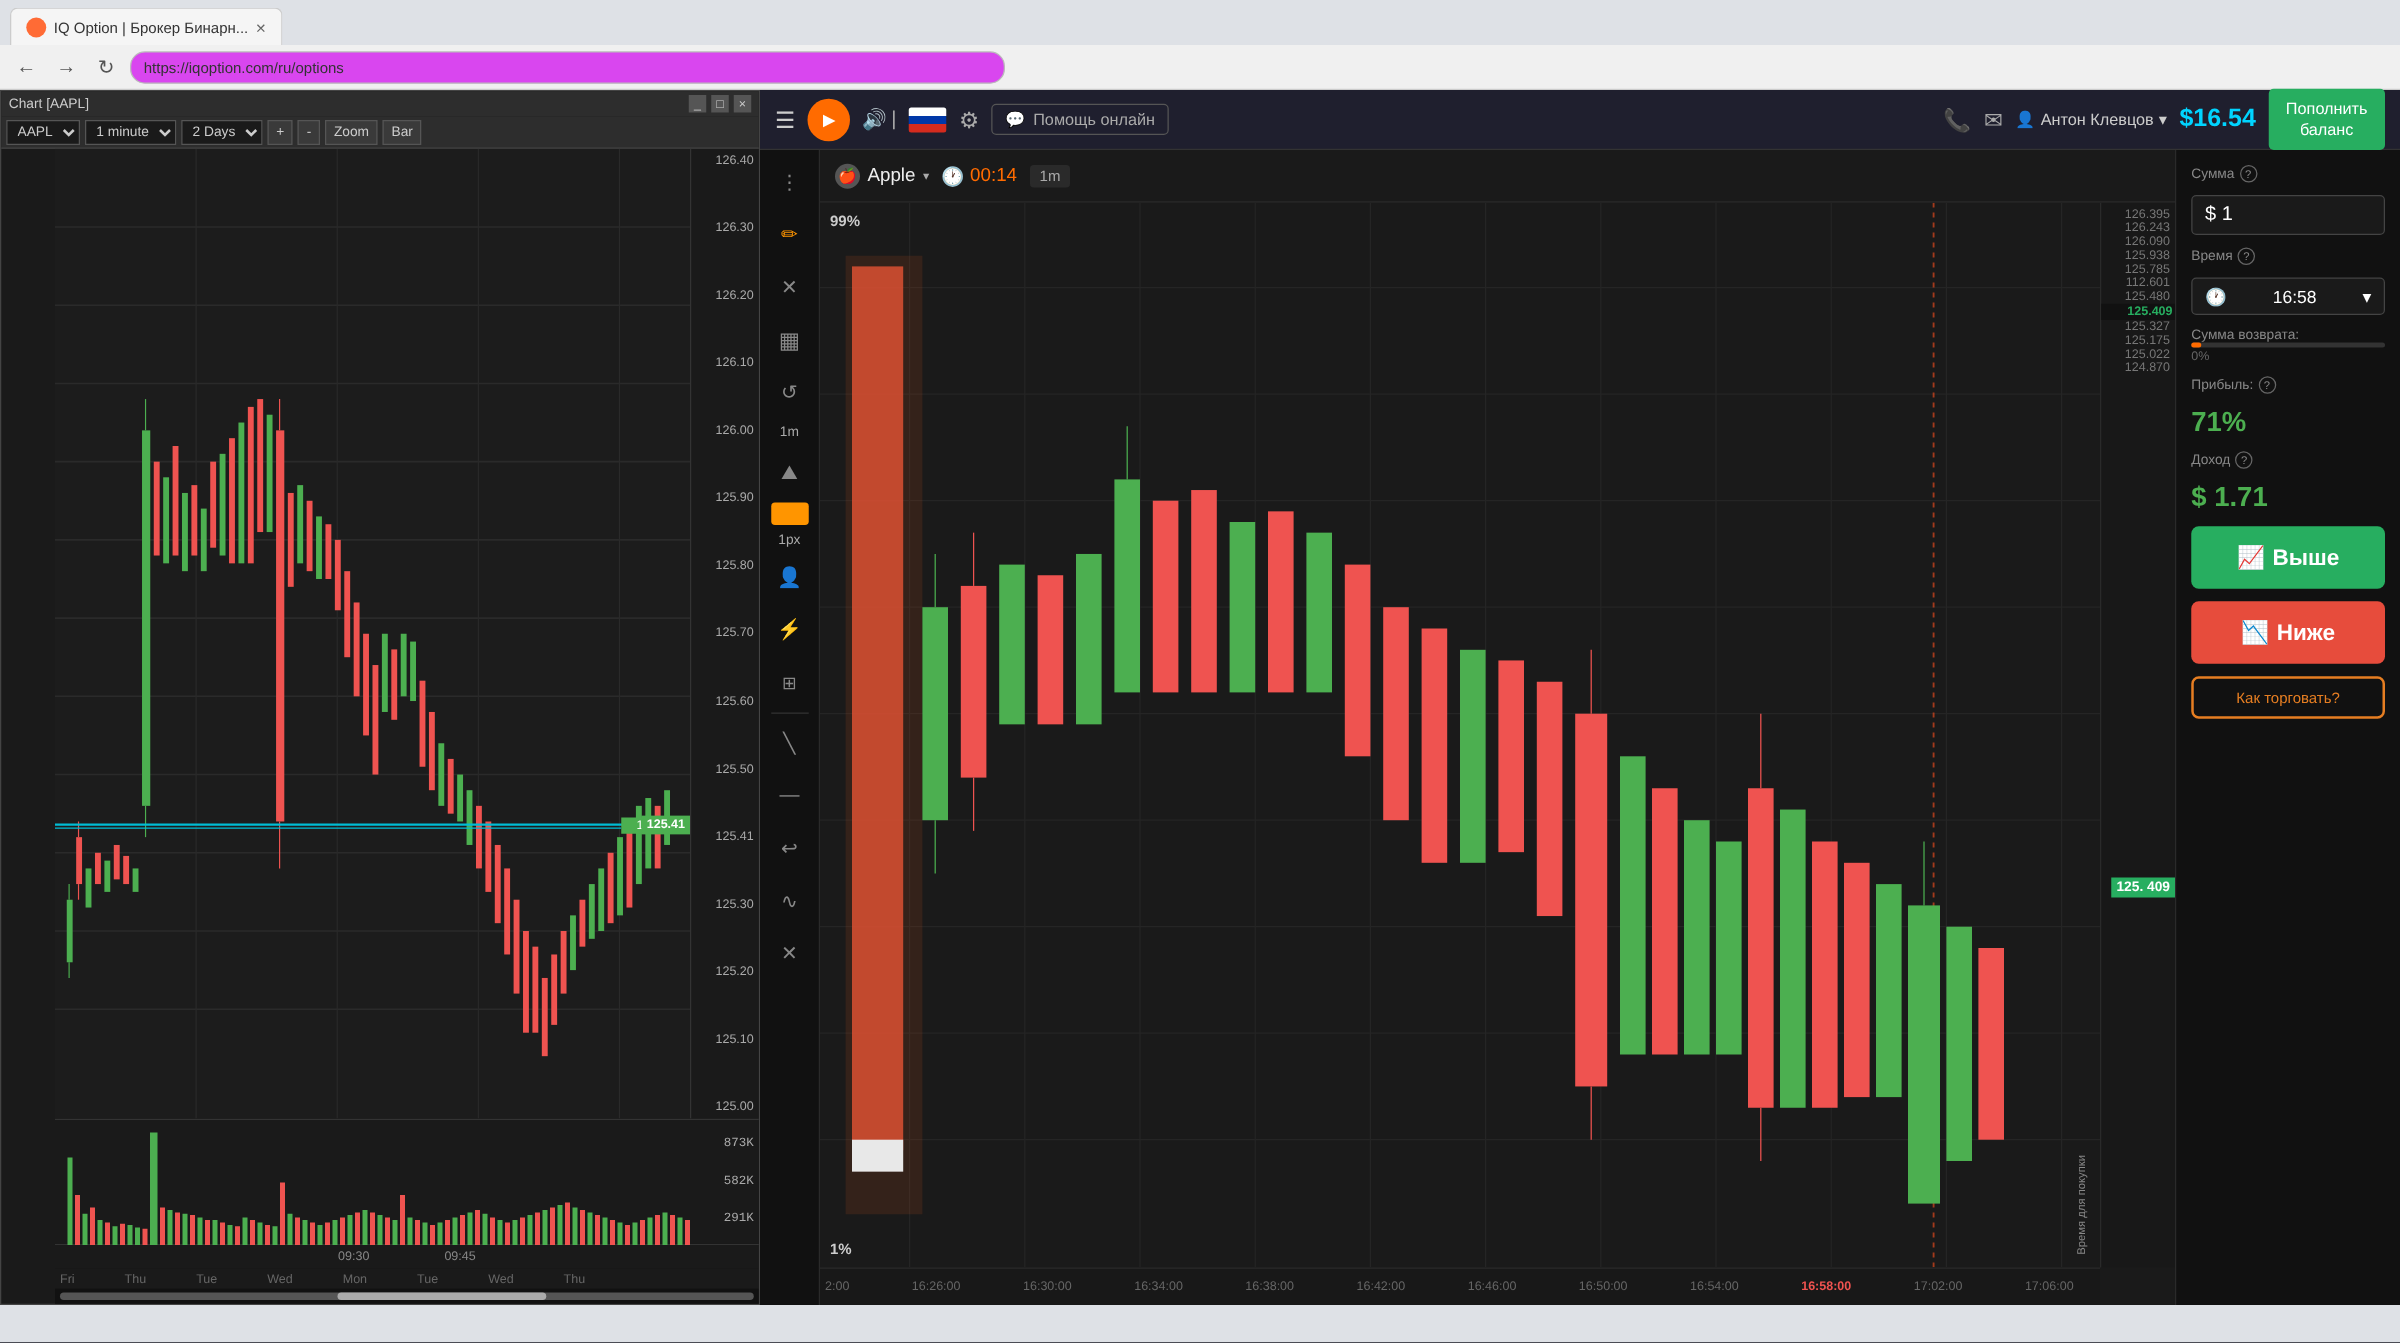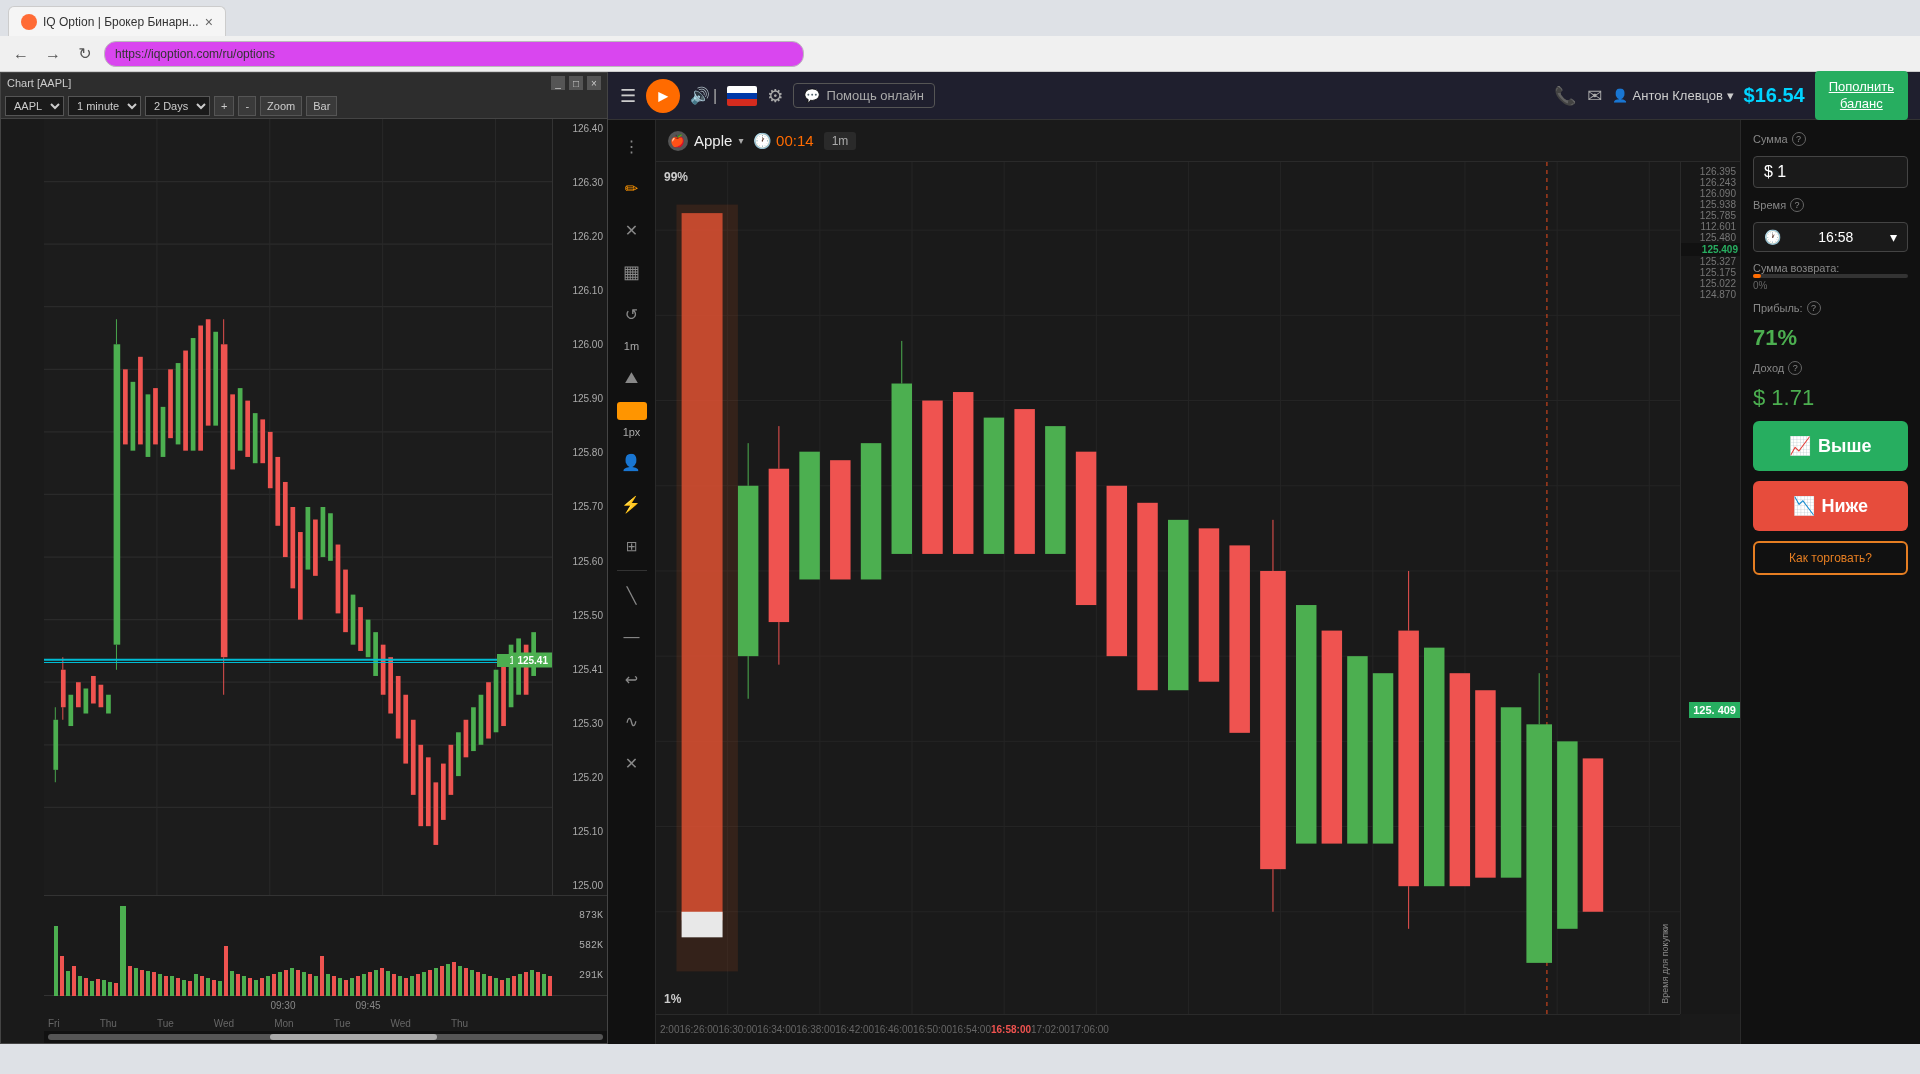--- a/index.html
+++ b/index.html
@@ -381,21 +381,20 @@
     .topup-btn {
       background: #27ae60;
       color: white;
       border: none;
       border-radius: 4px;
       padding: 8px 14px;
       font-size: 13px;
       cursor: pointer;
       line-height: 1.3;
       text-align: center;
-      text-decoration: underline;
     }
 
     
     .iq-main {
       display: flex;
       flex: 1;
     }
 
     .tool-btn {
       width: 36px;
@@ -504,20 +503,21 @@
       position: absolute;
       bottom: 0;
       left: 0;
       right: 60px;
       height: 30px;
       background: #181818;
       border-top: 1px solid #2a2a2a;
       display: flex;
       align-items: center;
       padding: 0 4px;
+      gap: 50px;
       font-size: 10px;
       color: #666;
     }
 
     
     .iq-right-panel {
       width: 180px;
       background: #111;
       border-left: 1px solid #2a2a2a;
       padding: 12px;
@@ -600,21 +600,21 @@
 
     .profit-value {
       color: #4caf50;
       font-size: 22px;
       font-weight: bold;
     }
 
     .income-value {
       color: #4caf50;
       font-size: 22px;
-      font-weight: normal;
+      font-weight: bold;
     }
 
     .higher-btn {
       background: #27ae60;
       color: white;
       border: none;
       border-radius: 6px;
       padding: 14px;
       font-size: 18px;
       font-weight: bold;

